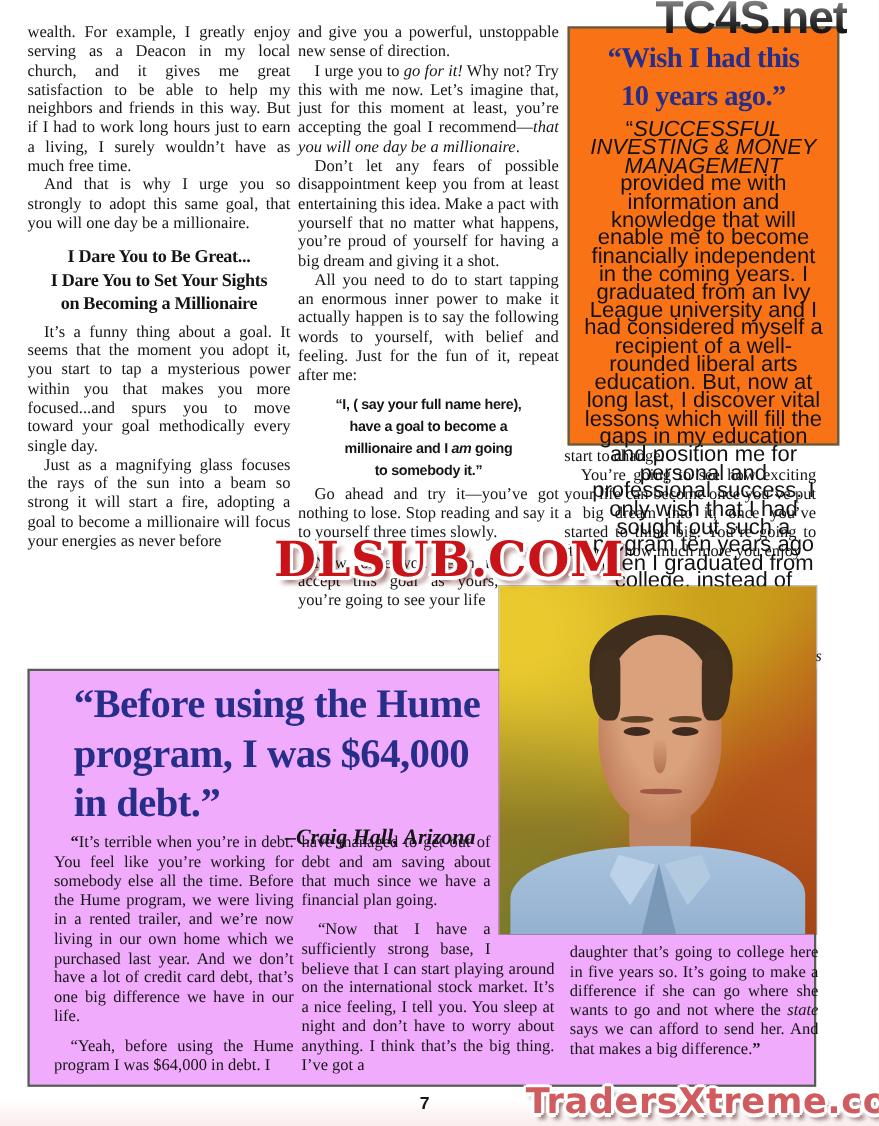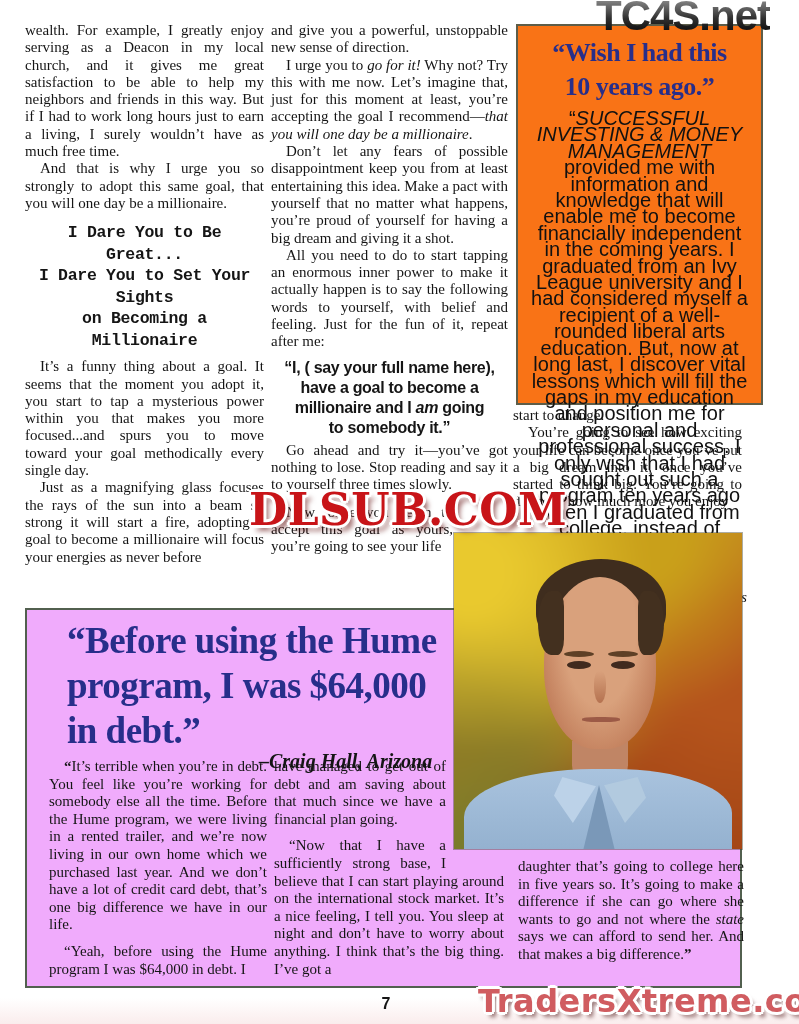--- a/index.html
+++ b/index.html
@@ -9,23 +9,23 @@
         background:linear-gradient(180deg,transparent,rgba(238,195,195,0.30));pointer-events:none;}
 
   
   .col{position:absolute;text-align:justify;font-size:15px;line-height:17.3px;}
   #col1{left:25px;top:22px;width:239px;}
   #col2{left:271px;top:22px;width:237px;}
   #col3{left:513px;top:407px;width:229px;}
   .col p{margin:0;}
   .ind{text-indent:15px;}
   .em{font-style:italic;}
-  .sans-head{font-family:Liberation Mono, monospace;font-weight:bold;font-size:16.5px;
+  .sans-head{font-family:Liberation Serif, serif;font-weight:bold;font-size:16.5px;
         line-height:21.5px;text-align:center;margin:10px 0 7px;letter-spacing:-0.3px;}
-  .quoteblock{font-family:"Liberation Sans",sans-serif;font-weight:bold;font-size:16px;
+  .quoteblock{font-family:"Liberation Sans",sans-serif;font-weight:bold;font-size:13px;
         line-height:20px;text-align:center;margin:7px 0 4px;letter-spacing:-0.3px;}
   .narrow{width:182px;}
   .mt{margin-top:10px !important;}
 
   
   .ybox{position:absolute;left:516px;top:24px;width:247px;height:381px;box-sizing:border-box;
         background:#f97316;border:2px solid #5d5d49;padding:10px 12px 0;z-index:2;}
   .ybox-head{font-family:"Liberation Serif",serif;font-weight:bold;color:#272e8a;
         font-size:26px;line-height:34px;text-align:center;letter-spacing:-0.5px;margin:0;}
   .ybox-body{font-family:"Liberation Sans",sans-serif;font-size:20px;line-height:16.4px;

